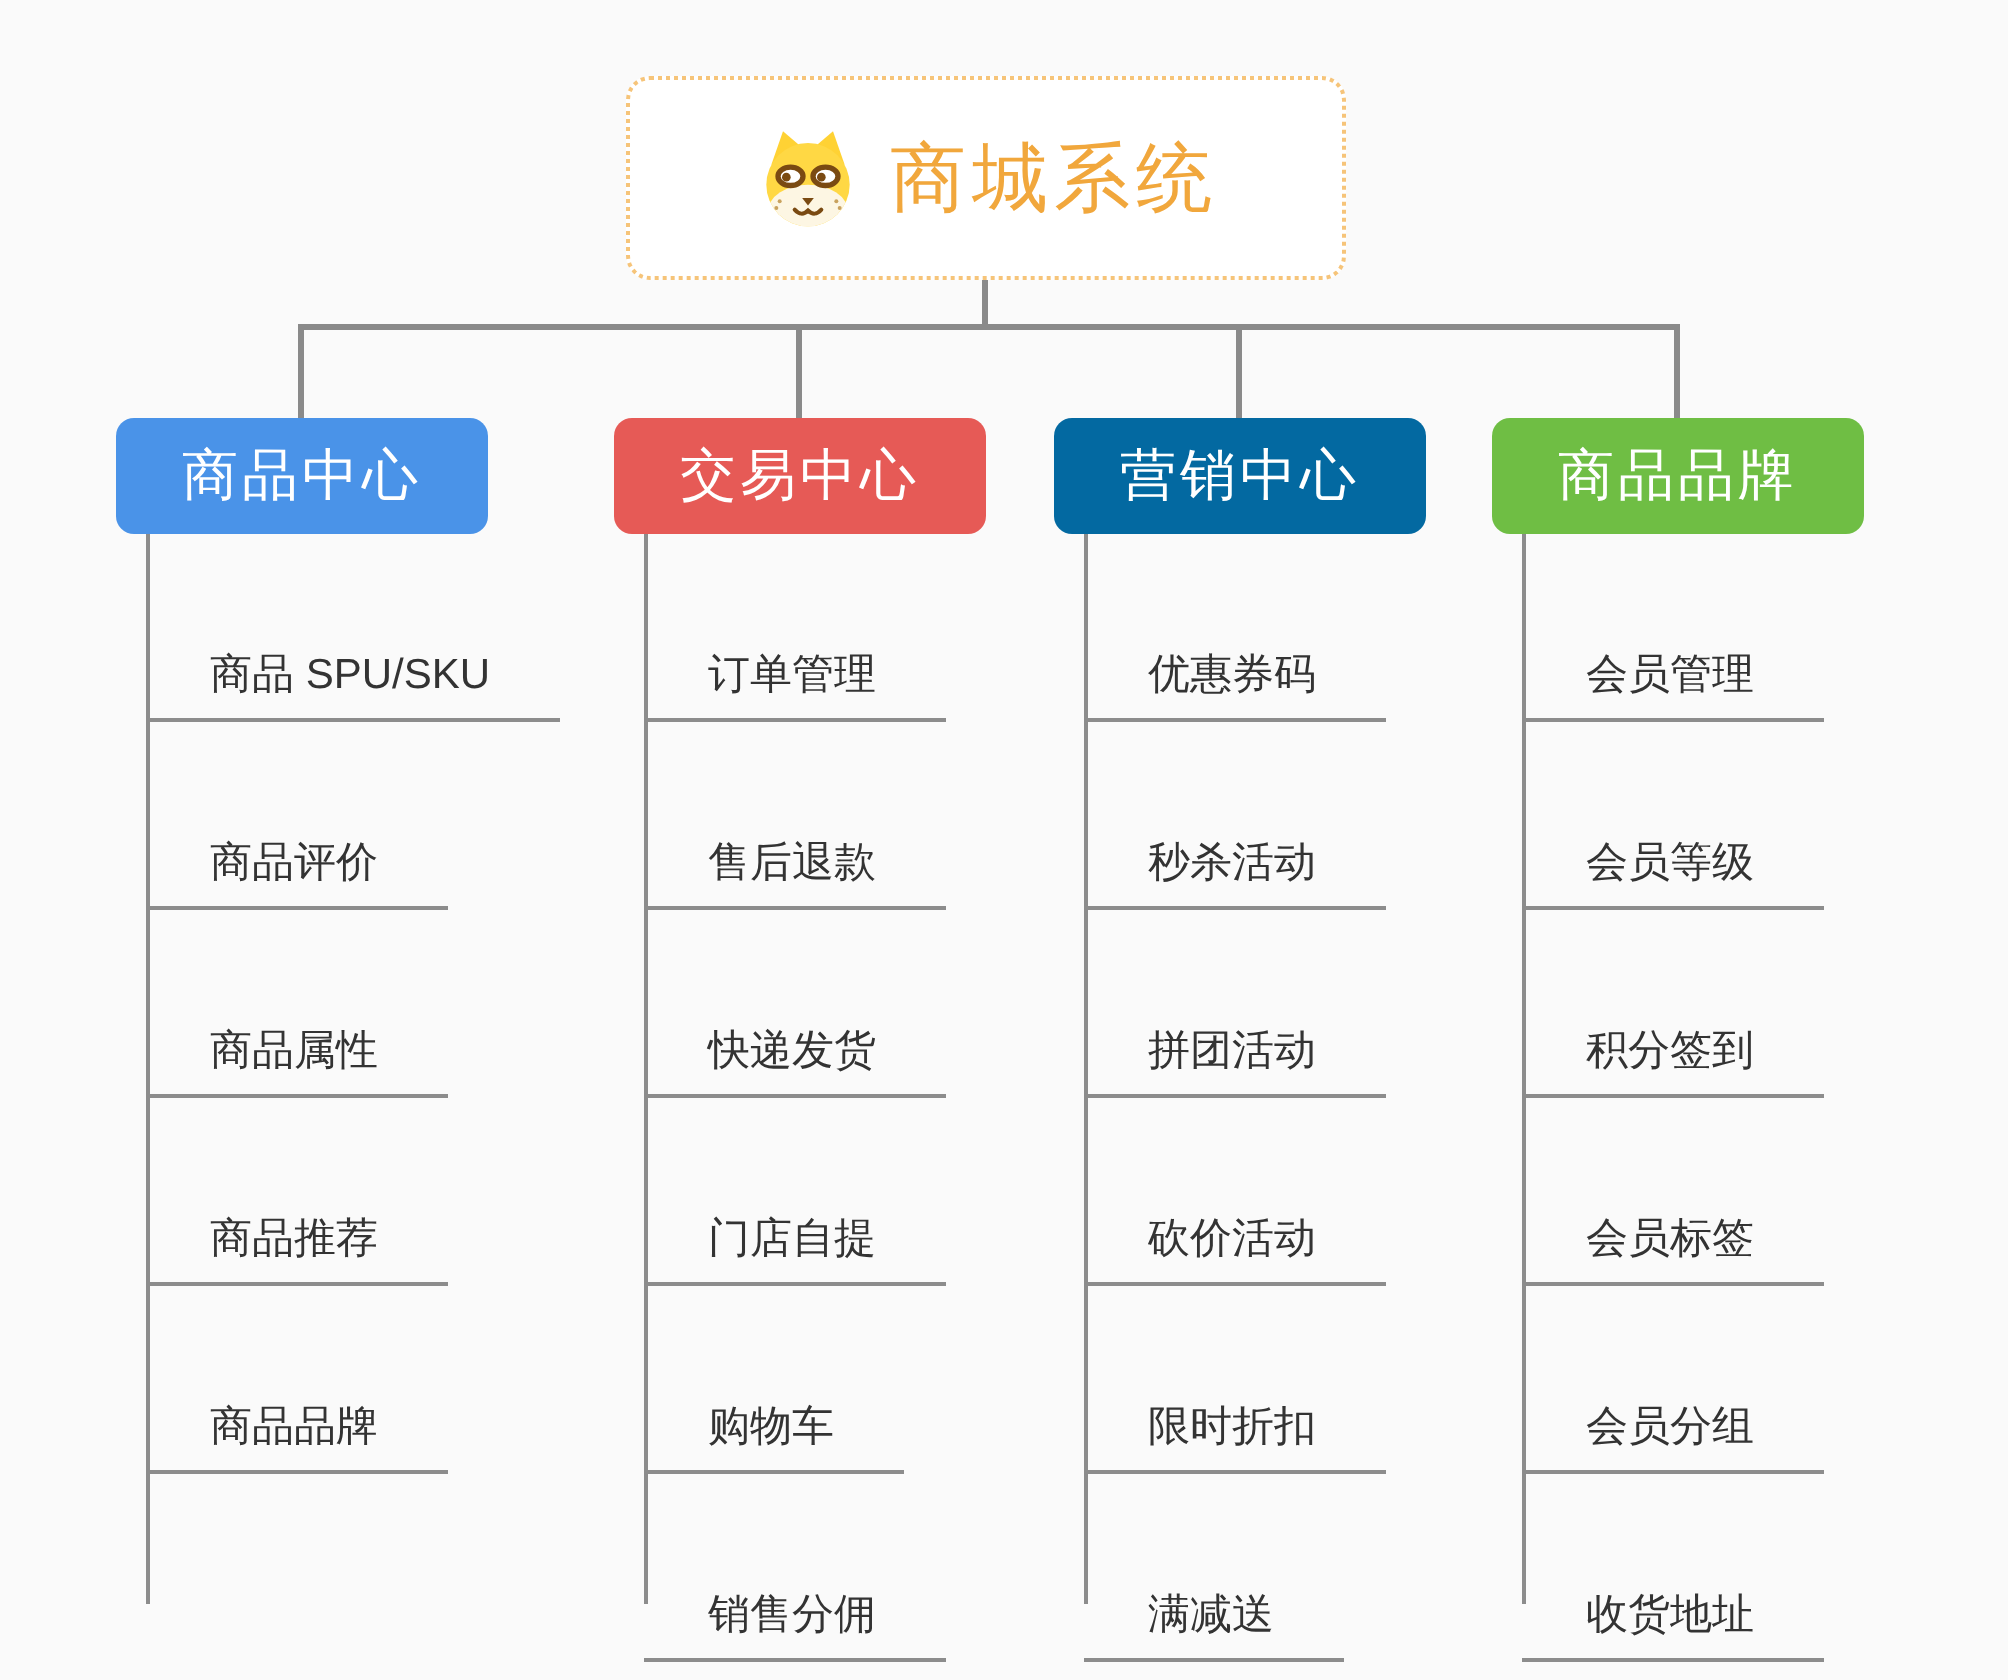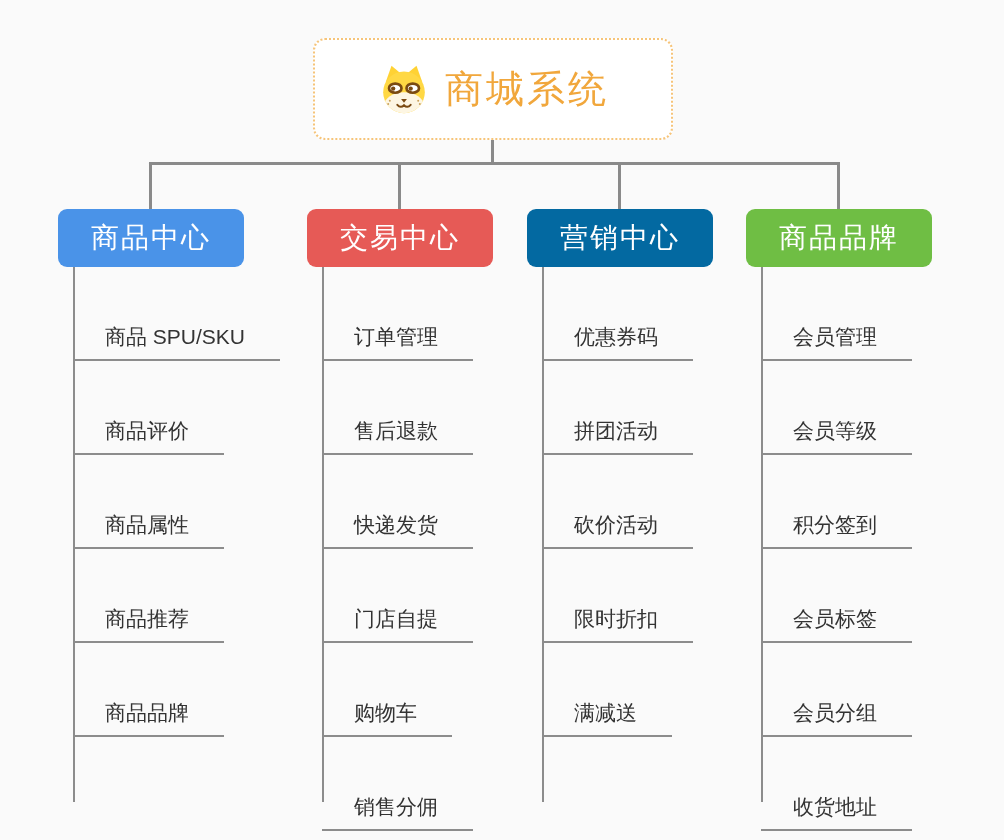--- a/index.html
+++ b/index.html
@@ -186,20 +186,23 @@
   </div>
 
   <div class="branch-col col-3">
     <div class="branch-box" style="background-color: #0369a1;">营销中心</div>
     <div class="trunk"></div>
     <div class="items">
       <div class="item">
           <span class="item-label">优惠券码</span>
         </div>
       <div class="item">
+          <span class="item-label">秒杀活动</span>
+        </div>
+      <div class="item">
           <span class="item-label">拼团活动</span>
         </div>
       <div class="item">
           <span class="item-label">砍价活动</span>
         </div>
       <div class="item">
           <span class="item-label">限时折扣</span>
         </div>
       <div class="item">
           <span class="item-label">满减送</span>

